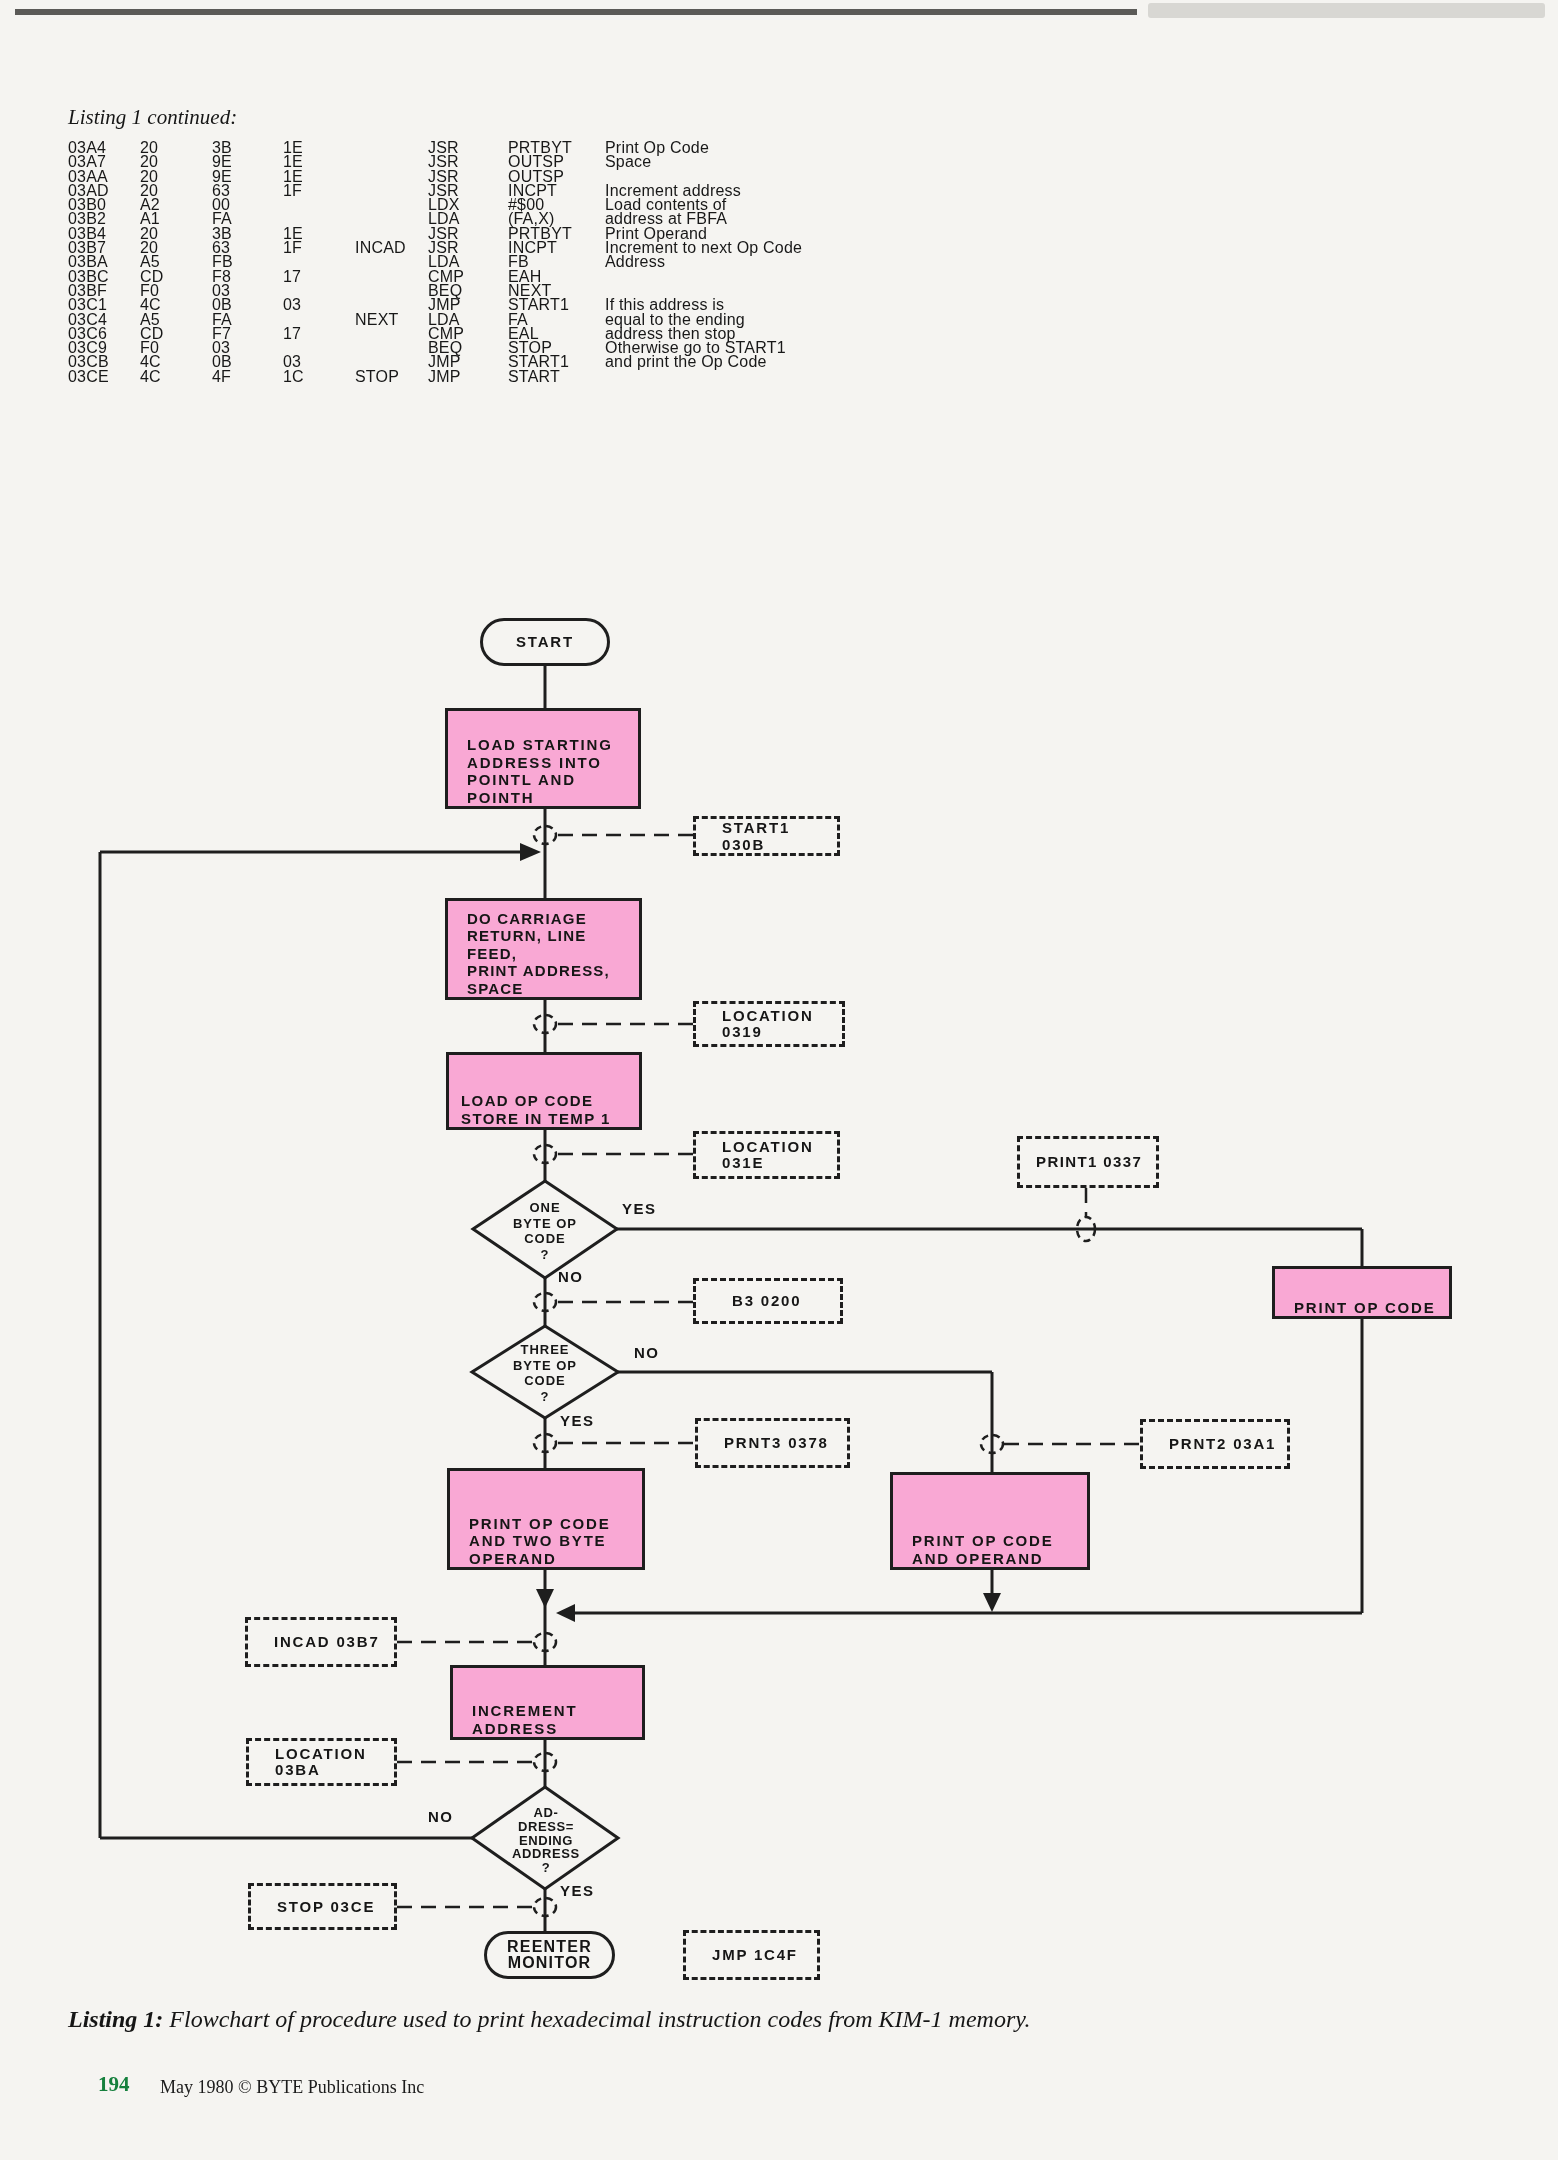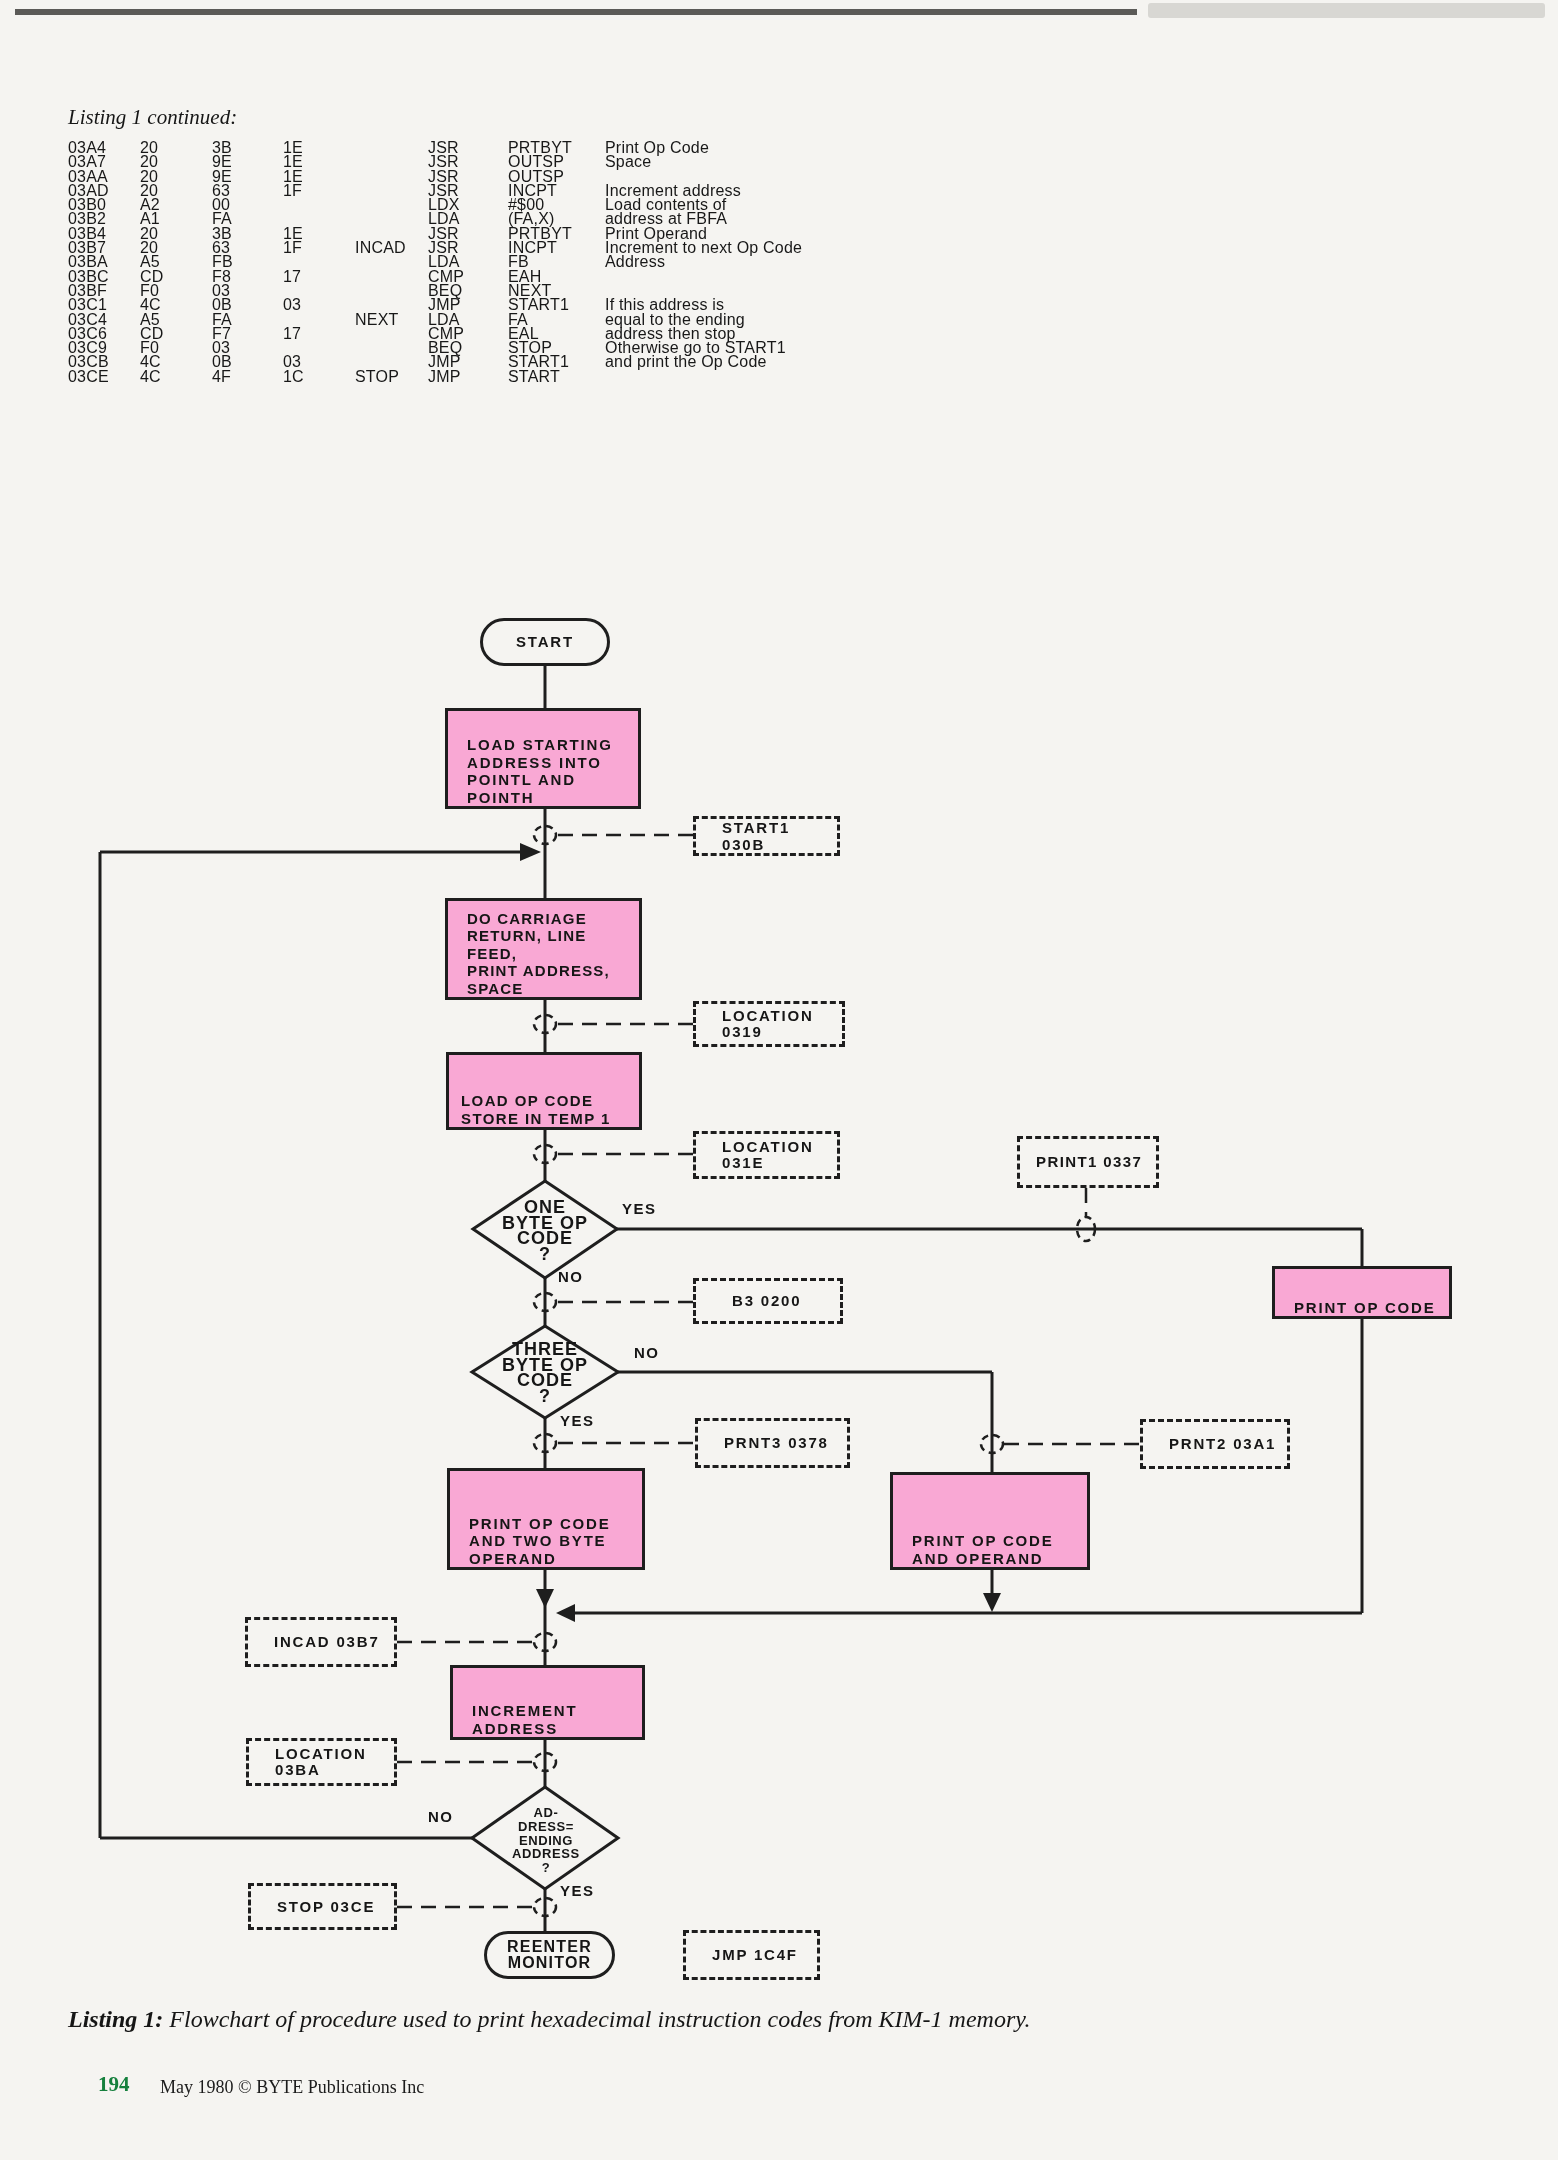--- a/index.html
+++ b/index.html
@@ -30,21 +30,21 @@
     font-weight:bold; font-size:15px; letter-spacing:1.8px; line-height:17.5px;
     white-space:pre-line; color:#161616;
   }
   .pbox { position:absolute; border:3px solid #1e1e1e; background:#f9a8d4; display:flex; align-items:flex-end; }
   .pbox .fc { padding-left:19px; padding-right:4px; }
   .dbox { position:absolute; border:3px dashed #1e1e1e; background:#f5f4f1; display:flex; align-items:center; }
   .dbox .fc { padding-left:26px; padding-right:4px; }
   .oval { position:absolute; border:3px solid #1e1e1e; border-radius:26px; background:#f5f4f1;
           display:flex; align-items:center; justify-content:center; text-align:center; }
   .dtext { position:absolute; transform:translate(-50%,-50%); text-align:center;
-           font-weight:bold; font-size:18px; letter-spacing:1px; line-height:15.5px; white-space:pre-line; color:#161616; }
+           font-weight:bold; font-size:13px; letter-spacing:1px; line-height:15.5px; white-space:pre-line; color:#161616; }
   .dtext.small { font-size:13px; line-height:13.8px; letter-spacing:.6px; }
   .lab { position:absolute; font-weight:bold; font-size:15px; letter-spacing:1.5px; color:#161616; }
 
   
   .caption { position:absolute; left:68px; top:2006px; width:1120px;
              font-family:"Liberation Serif", serif; font-style:italic; font-size:24px; color:#161616; }
   .caption b { font-style:italic; }
   .footer-num { position:absolute; left:98px; top:2072px; font-family:"Liberation Serif", serif; font-weight:bold; font-size:21px; color:#15803d; }
   .footer-txt { position:absolute; left:160px; top:2077px; font-family:"Liberation Serif", serif; font-size:18px; color:#1b1b1b; }
 </style>

